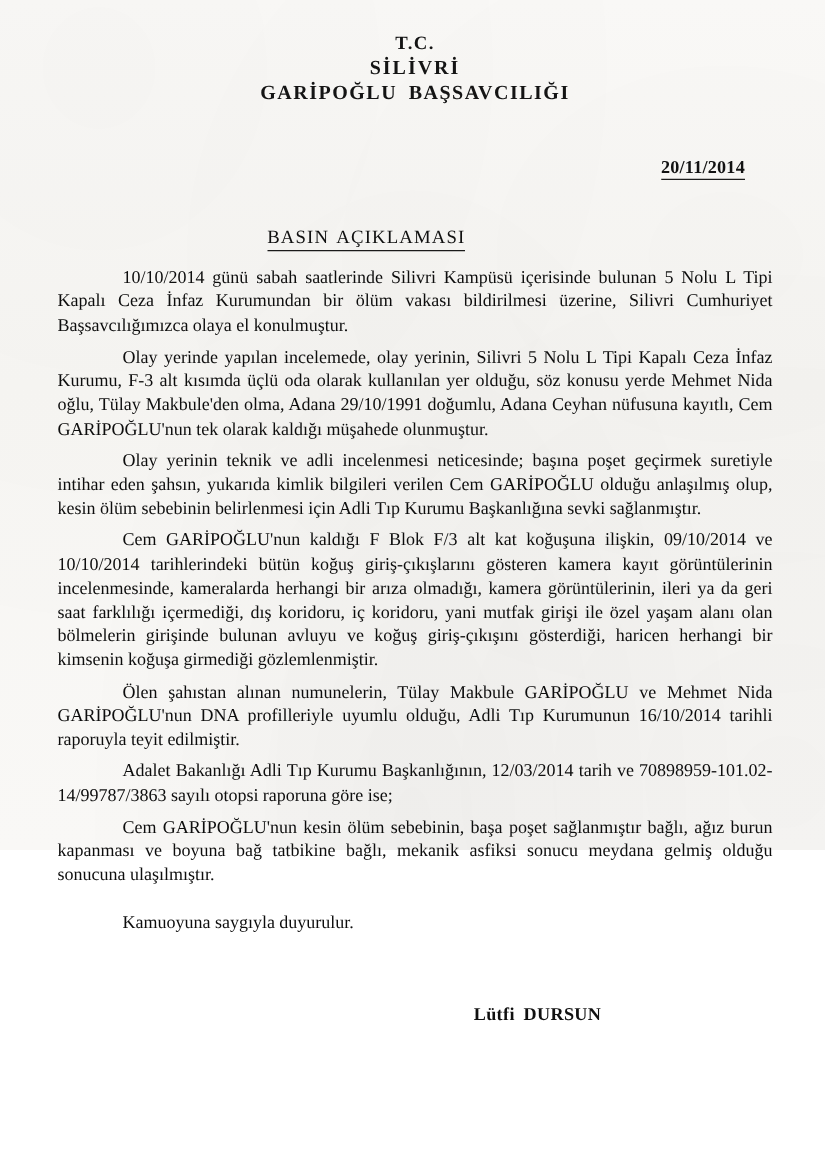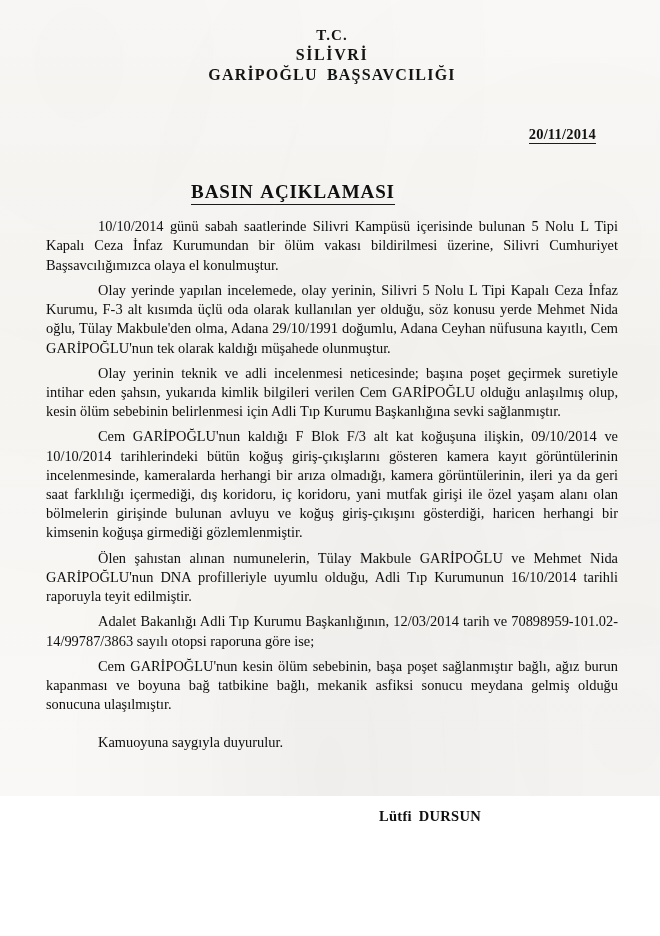--- a/index.html
+++ b/index.html
@@ -11,21 +11,21 @@
     height: 936px;
     background: #ffffff;
     font-family: "Liberation Serif", "DejaVu Serif", serif;
     color: #000000;
     overflow: hidden;
   }
 
   .page {
     position: relative;
     width: 660px;
-    height: 796px;
+    height: 680px;
     box-sizing: border-box;
     background:
       linear-gradient(180deg, #fbfaf8 0%, #f7f6f3 45%, #f9f8f6 100%);
     padding: 0;
   }
 
   
   .page::before {
     content: "";
     position: absolute;
@@ -74,22 +74,22 @@
     padding-bottom: 1px;
   }
 
   
   .doc-title-row {
     margin-top: 38px;
     text-align: center;
   }
   .doc-title {
     display: inline-block;
-    font-size: 19px;
-    font-weight: bold;
+    font-size: 15px;
+    font-weight: normal;
     letter-spacing: 0.9px;
     word-spacing: 2px;
     color: #101010;
     border-bottom: 1.5px solid #1a1a1a;
     padding-bottom: 1px;
     margin-left: -78px;
   }
 
   
   .body-copy {

